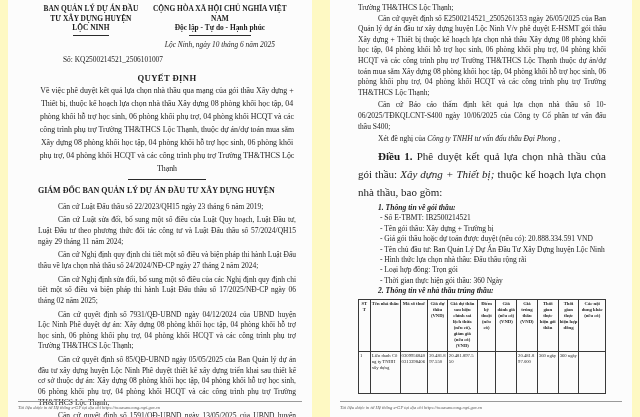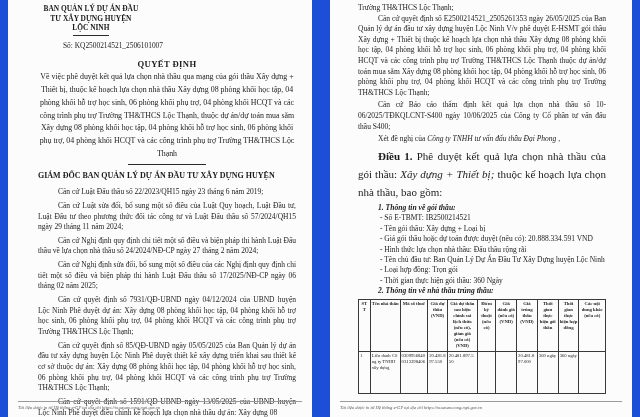--- a/index.html
+++ b/index.html
@@ -1,16 +1,16 @@
 <!DOCTYPE html>
 <html lang="vi"><head>
 <meta charset="utf-8">
 <style>
   html,body{margin:0;padding:0;background:#e9e9e9;}
-  .canvas{position:relative;width:640px;height:417px;background:#1d4ed8;overflow:hidden;
+  .canvas{position:relative;width:640px;height:417px;background:#fef9c3;overflow:hidden;
           font-family:"Liberation Serif","DejaVu Serif",serif;color:#1b1b1b;}
   .page{position:absolute;top:0;height:417px;box-sizing:border-box;background:#fcfcfc;}
   .page-left{left:8px;width:304px;padding:4px 16px 0 30px;}
   .page-right{left:330px;width:302px;padding:3px 26px 0 28px;}
 
   
   .head-row{display:flex;align-items:flex-start;}
   .org-block{width:41%;text-align:center;}
   .org-line{font-weight:bold;font-size:7.4px;line-height:9.6px;}
   .org-rule{width:36px;border-top:1px solid #2a2a2a;margin:2px auto 0;}
@@ -68,20 +68,26 @@
   <div class="page page-left">
     <div class="head-row">
       <div class="org-block">
         <div>
             <div class="org-line">BAN QUẢN LÝ DỰ ÁN ĐẦU</div>
             <div class="org-line">TƯ XÂY DỰNG HUYỆN</div>
             <div class="org-line">LỘC NINH</div>
           </div>
         <div class="org-rule"></div>
       </div>
+      <div class="nat-block">
+        <div class="nat-line1">CỘNG HÒA XÃ HỘI CHỦ NGHĨA VIỆT NAM</div>
+        <div class="nat-line2">Độc lập - Tự do - Hạnh phúc</div>
+        <div class="nat-rule"></div>
+        <div class="place-date">Lộc Ninh, ngày 10 tháng 6 năm 2025</div>
+      </div>
     </div>
 
     <div class="ref-number">Số: KQ2500214521_2506101007</div>
 
     <div class="h-qd">QUYẾT ĐỊNH</div>
     <div class="subject">Về việc phê duyệt kết quả lựa chọn nhà thầu qua mạng của gói thầu Xây dựng + Thiết bị, thuộc kế hoạch lựa chọn nhà thầu Xây dựng 08 phòng khối học tập, 04 phòng khối hỗ trợ học sinh, 06 phòng khối phụ trợ, 04 phòng khối HCQT và các công trình phụ trợ Trường TH&amp;THCS Lộc Thạnh, thuộc dự án/dự toán mua sắm Xây dựng 08 phòng khối học tập, 04 phòng khối hỗ trợ học sinh, 06 phòng khối phụ trợ, 04 phòng khối HCQT và các công trình phụ trợ Trường TH&amp;THCS Lộc Thạnh</div>
     <div class="subject-rule"></div>
 
     <div class="director">GIÁM ĐỐC BAN QUẢN LÝ DỰ ÁN ĐẦU TƯ XÂY DỰNG HUYỆN</div>
 
@@ -111,24 +117,24 @@
 
     <p class="para"><span>Xét đề nghị của </span><span class="i">Công ty TNHH tư vấn đấu thầu Đại Phong</span><span> ,</span></p>
 
 
     <p class="article"><span class="b">Điều 1.</span><span> Phê duyệt kết quả lựa chọn nhà thầu của gói thầu: </span><span class="i">Xây dựng + Thiết bị;</span><span> thuộc kế hoạch lựa chọn nhà thầu, bao gồm:</span></p>
 
     <p class="sec-title bi">1. Thông tin về gói thầu:</p>
 
     <div>
         <p class="bullet">- Số E-TBMT: IB2500214521</p>
-        <p class="bullet">- Tên gói thầu: Xây dựng + Loại bị</p>
+        <p class="bullet">- Tên gói thầu: Xây dựng + Trường bị</p>
         <p class="bullet">- Giá gói thầu hoặc dự toán được duyệt (nếu có): 20.888.334.591 VND</p>
+        <p class="bullet">- Tên chủ đầu tư: Ban Quản Lý Dự Án Đầu Tư Xây Dựng huyện Lộc Ninh</p>
         <p class="bullet">- Hình thức lựa chọn nhà thầu: Đấu thầu rộng rãi</p>
-        <p class="bullet">- Tên chủ đầu tư: Ban Quản Lý Dự Án Đầu Tư Xây Dựng huyện Lộc Ninh</p>
         <p class="bullet">- Loại hợp đồng: Trọn gói</p>
         <p class="bullet">- Thời gian thực hiện gói thầu: 360 Ngày</p>
       </div>
 
     <p class="sec-title bi">2. Thông tin về nhà thầu trúng thầu:</p>
 
     <table class="winners">
       <thead>
         <tr>
             <th>STT</th>

